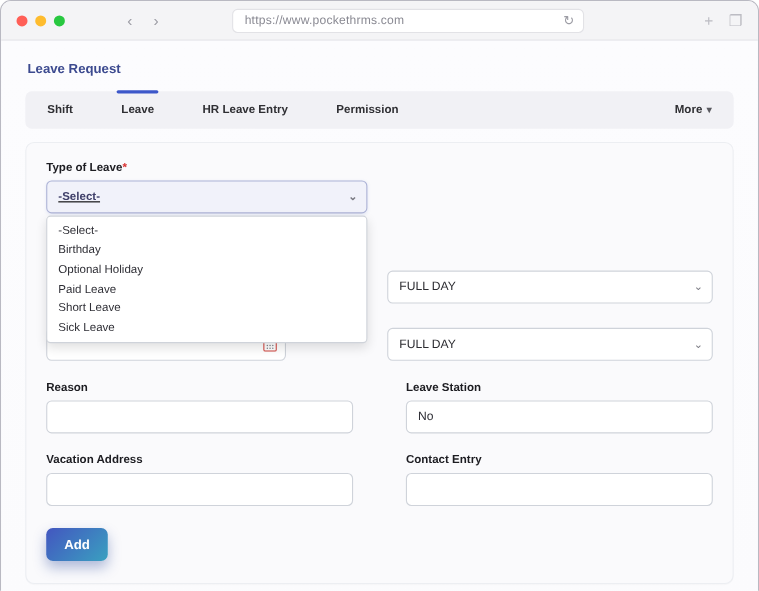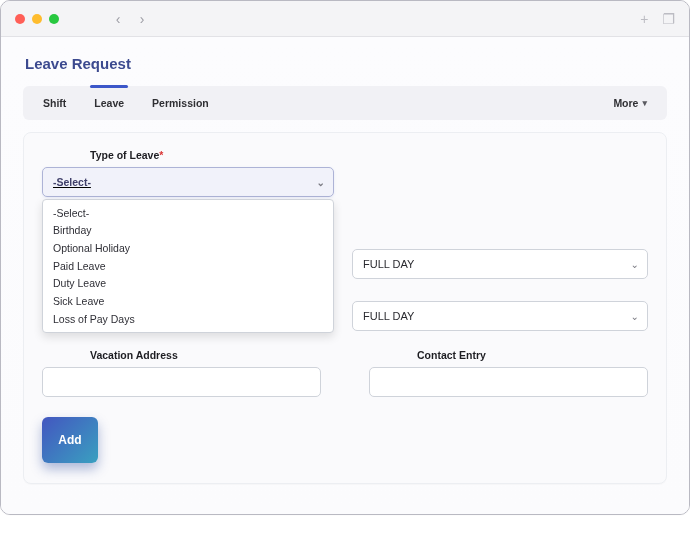--- a/index.html
+++ b/index.html
@@ -40,49 +40,49 @@
     color:#8a8a93; font-size:11px; letter-spacing:0.2px;
     position:relative;
   }
   .reload-ic { position:absolute; right:8px; color:#9d9da5; font-size:12px; }
   .right-icons { display:flex; gap:14px; color:#bcbcc3; font-size:14px; margin-left:auto; }
 
   .page {
     background: linear-gradient(#fcfcfe,#fbfbfd);
     padding: 14px 22px 30px 22px;
   }
-  .page-title { color:#3c4a8f; font-size:15px; font-weight:700; margin: 4px 2px 14px 2px; }
+  .page-title { color:#3c4a8f; font-size:12px; font-weight:700; margin: 4px 2px 14px 2px; }
 
   .tabbar {
     background:#f1f1f5;
     border-radius:6px;
     padding: 0 6px;
     display:flex; align-items:center;
     height:34px;
-    gap: 0;
+    gap: 16px;
     font-size:10.5px; color:#2f2f33;
     font-weight:600;
   }
   .tab { padding: 0 14px; height:100%; display:flex; align-items:center; cursor:pointer; position:relative; }
   .tab.active::before {
     content:""; position:absolute; top:-1px; left:10px; right:10px; height:3px;
     background:#3c57c9; border-radius:2px;
   }
   .tab .chev { margin-left:4px; color:#5a5a60; font-size:9px; }
 
   .form-card {
     margin-top:12px;
     background:#fafafc;
     border:1px solid #eceef2;
     border-radius:8px;
     padding:16px 18px 20px 18px;
     box-shadow: 0 1px 0 rgba(0,0,0,0.02);
   }
 
-  .lbl { font-size:10.5px; color:#1d1d22; font-weight:600; margin-bottom:6px; display:block;margin-left:48px; }
+  .lbl { font-size:10.5px; color:#1d1d22; font-weight:600; margin-bottom:6px; display:block; }
   .req { color:#d93333; }
 
   .field, .select-field {
     width:100%; height:30px;
     border:1px solid #cfd3da;
     border-radius:5px;
     background:#fff;
     font-size:11px; color:#2f2f36;
     padding:0 10px;
     display:flex; align-items:center;
@@ -144,21 +144,21 @@
   .row4, .row5 {
     display:grid;
     grid-template-columns: 1fr 1fr;
     column-gap: 48px;
     margin-top: 18px;
   }
   .form-group { display:flex; flex-direction:column; }
 
   .add-btn {
     margin-top: 20px;
-    width:56px; height:46px;
+    width:56px; height:30px;
     border:none; border-radius:6px;
     background: linear-gradient(135deg,#4356c0 0%, #3aa0c0 100%);
     color:#fff; font-weight:700; font-size:12px;
     box-shadow: 0 6px 12px rgba(30,60,150,0.35);
     cursor:pointer;
   }
 
   
   .row2 .right-col, .row3 .right-col { width:100%; }
 </style>
@@ -169,35 +169,42 @@
   <div class="chrome-bar">
     <div class="dots">
       <div class="dot red"></div>
       <div class="dot yellow"></div>
       <div class="dot green"></div>
     </div>
     <div class="nav-arrows">
       <div class="nav-btn">‹</div>
       <div class="nav-btn">›</div>
     </div>
+    <div class="url-field">
+      <span>https://www.pockethrms.com</span>
+      <span class="reload-ic">↻</span>
+    </div>
     <div class="right-icons">
       <span>+</span>
       <span>❐</span>
     </div>
   </div>
 
   <div class="page">
     <div class="page-title">Leave Request</div>
 
     <div class="tabbar">
       <div class="tab">
           <span>Shift</span>
         </div>
       <div class="tab active">
           <span>Leave</span>
+        </div>
+      <div class="tab">
+          <span>HR Leave Entry</span>
         </div>
       <div class="tab">
           <span>Permission</span>
         </div>
       <div class="tab" style="margin-left:auto;">
         <span>More</span>
         <span class="chev">▾</span>
       </div>
     </div>
 
@@ -210,23 +217,22 @@
       <div class="type-wrap">
         <div class="select-field">
           <span>-Select-</span>
           <span class="caret">⌄</span>
         </div>
         <div class="dropdown">
           <div class="opt">-Select-</div>
           <div class="opt">Birthday</div>
           <div class="opt">Optional Holiday</div>
           <div class="opt">Paid Leave</div>
-          <div class="opt">Duty Leave</div>
+          <div class="opt">Short Leave</div>
           <div class="opt">Sick Leave</div>
-          <div class="opt">Loss of Pay Days</div>
         </div>
       </div>
 
       <div class="row2">
         <div class="blank-left"></div>
         <div class="right-col">
           <div class="select-field bold">
             <span>FULL DAY</span>
             <span class="caret">⌄</span>
           </div>
@@ -254,20 +260,32 @@
           </div>
         </div>
         <div class="right-col">
           <div class="select-field bold">
             <span>FULL DAY</span>
             <span class="caret">⌄</span>
           </div>
         </div>
       </div>
 
+      <div class="row4">
+        <div class="form-group">
+          <label class="lbl">Reason</label>
+          <div class="field"></div>
+        </div>
+        <div class="form-group">
+          <label class="lbl">Leave Station</label>
+          <div class="field">
+            <span>No</span>
+          </div>
+        </div>
+      </div>
 
       <div class="row5">
         <div class="form-group">
           <label class="lbl">Vacation Address</label>
           <div class="field"></div>
         </div>
         <div class="form-group">
           <label class="lbl">Contact Entry</label>
           <div class="field"></div>
         </div>

